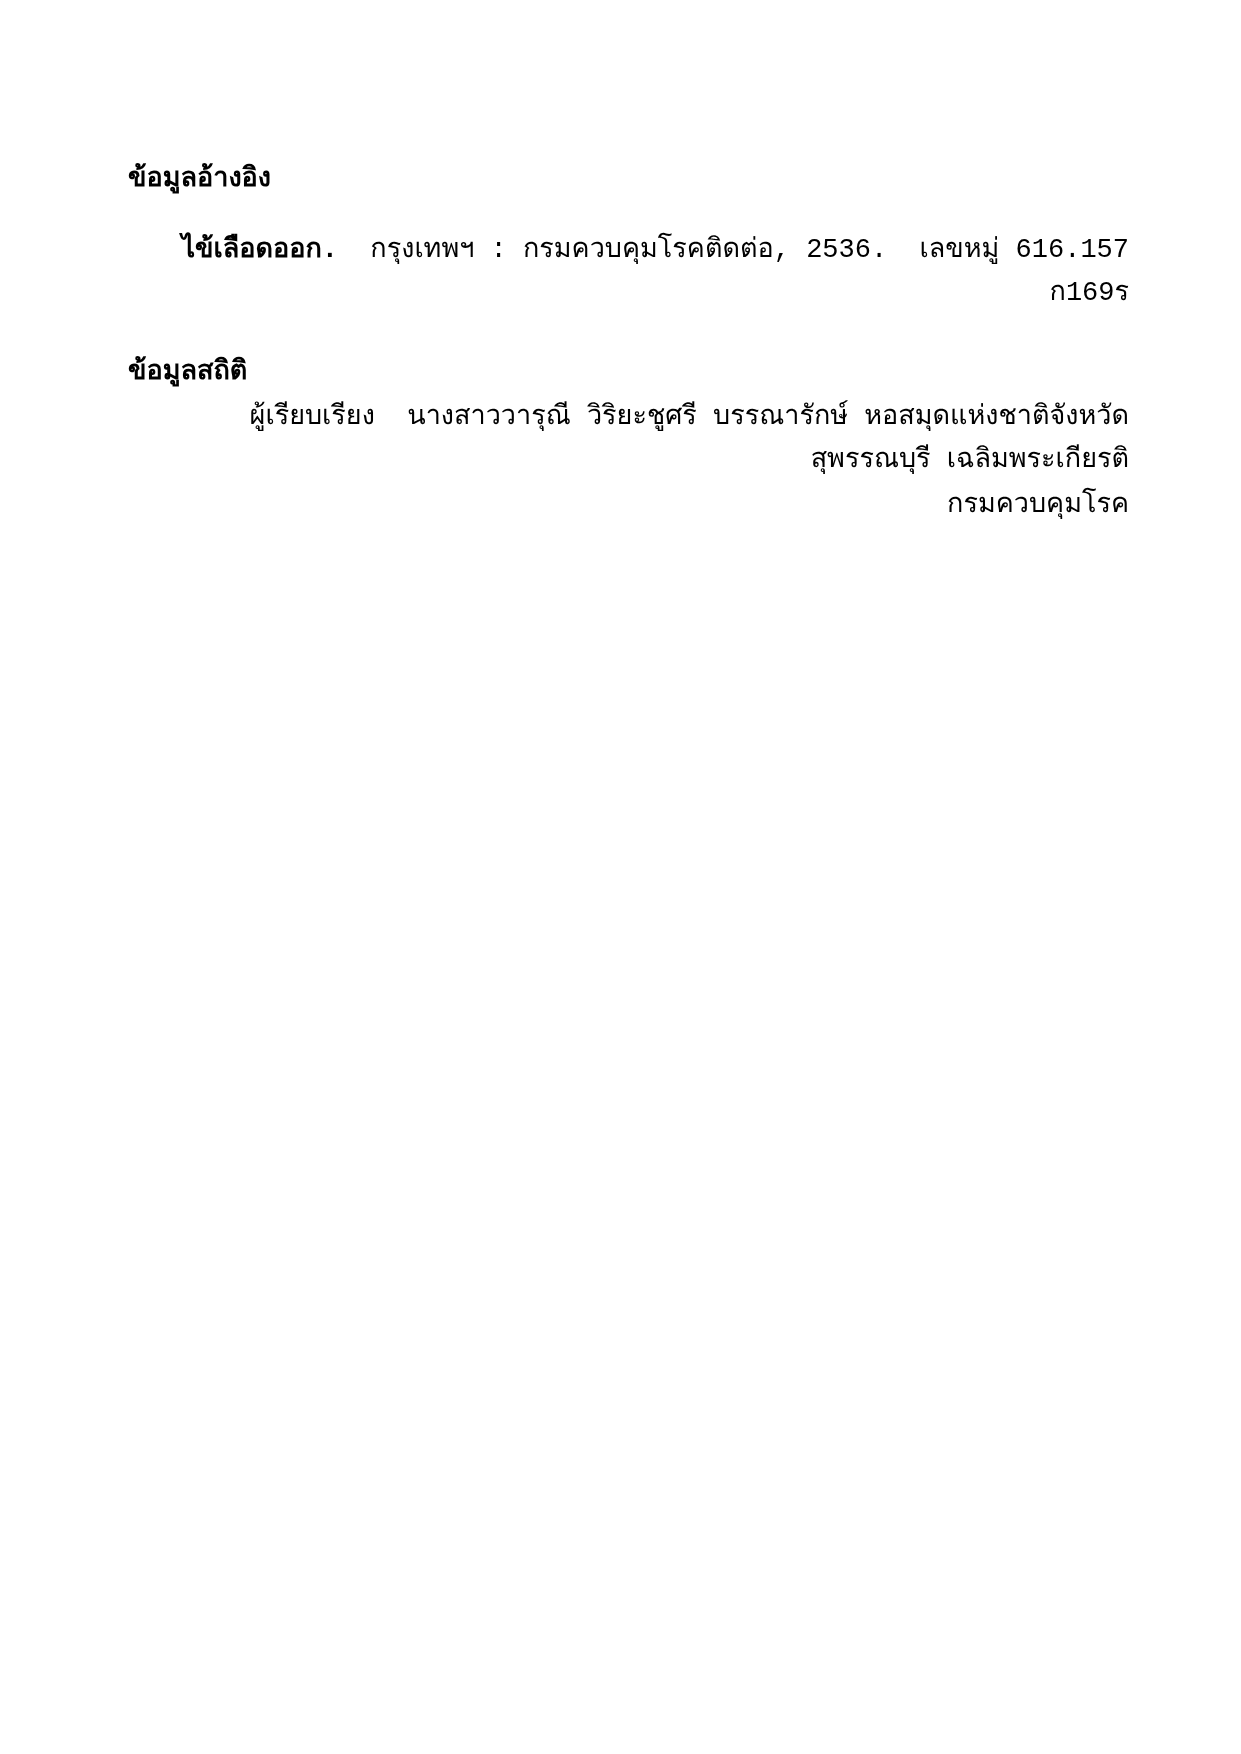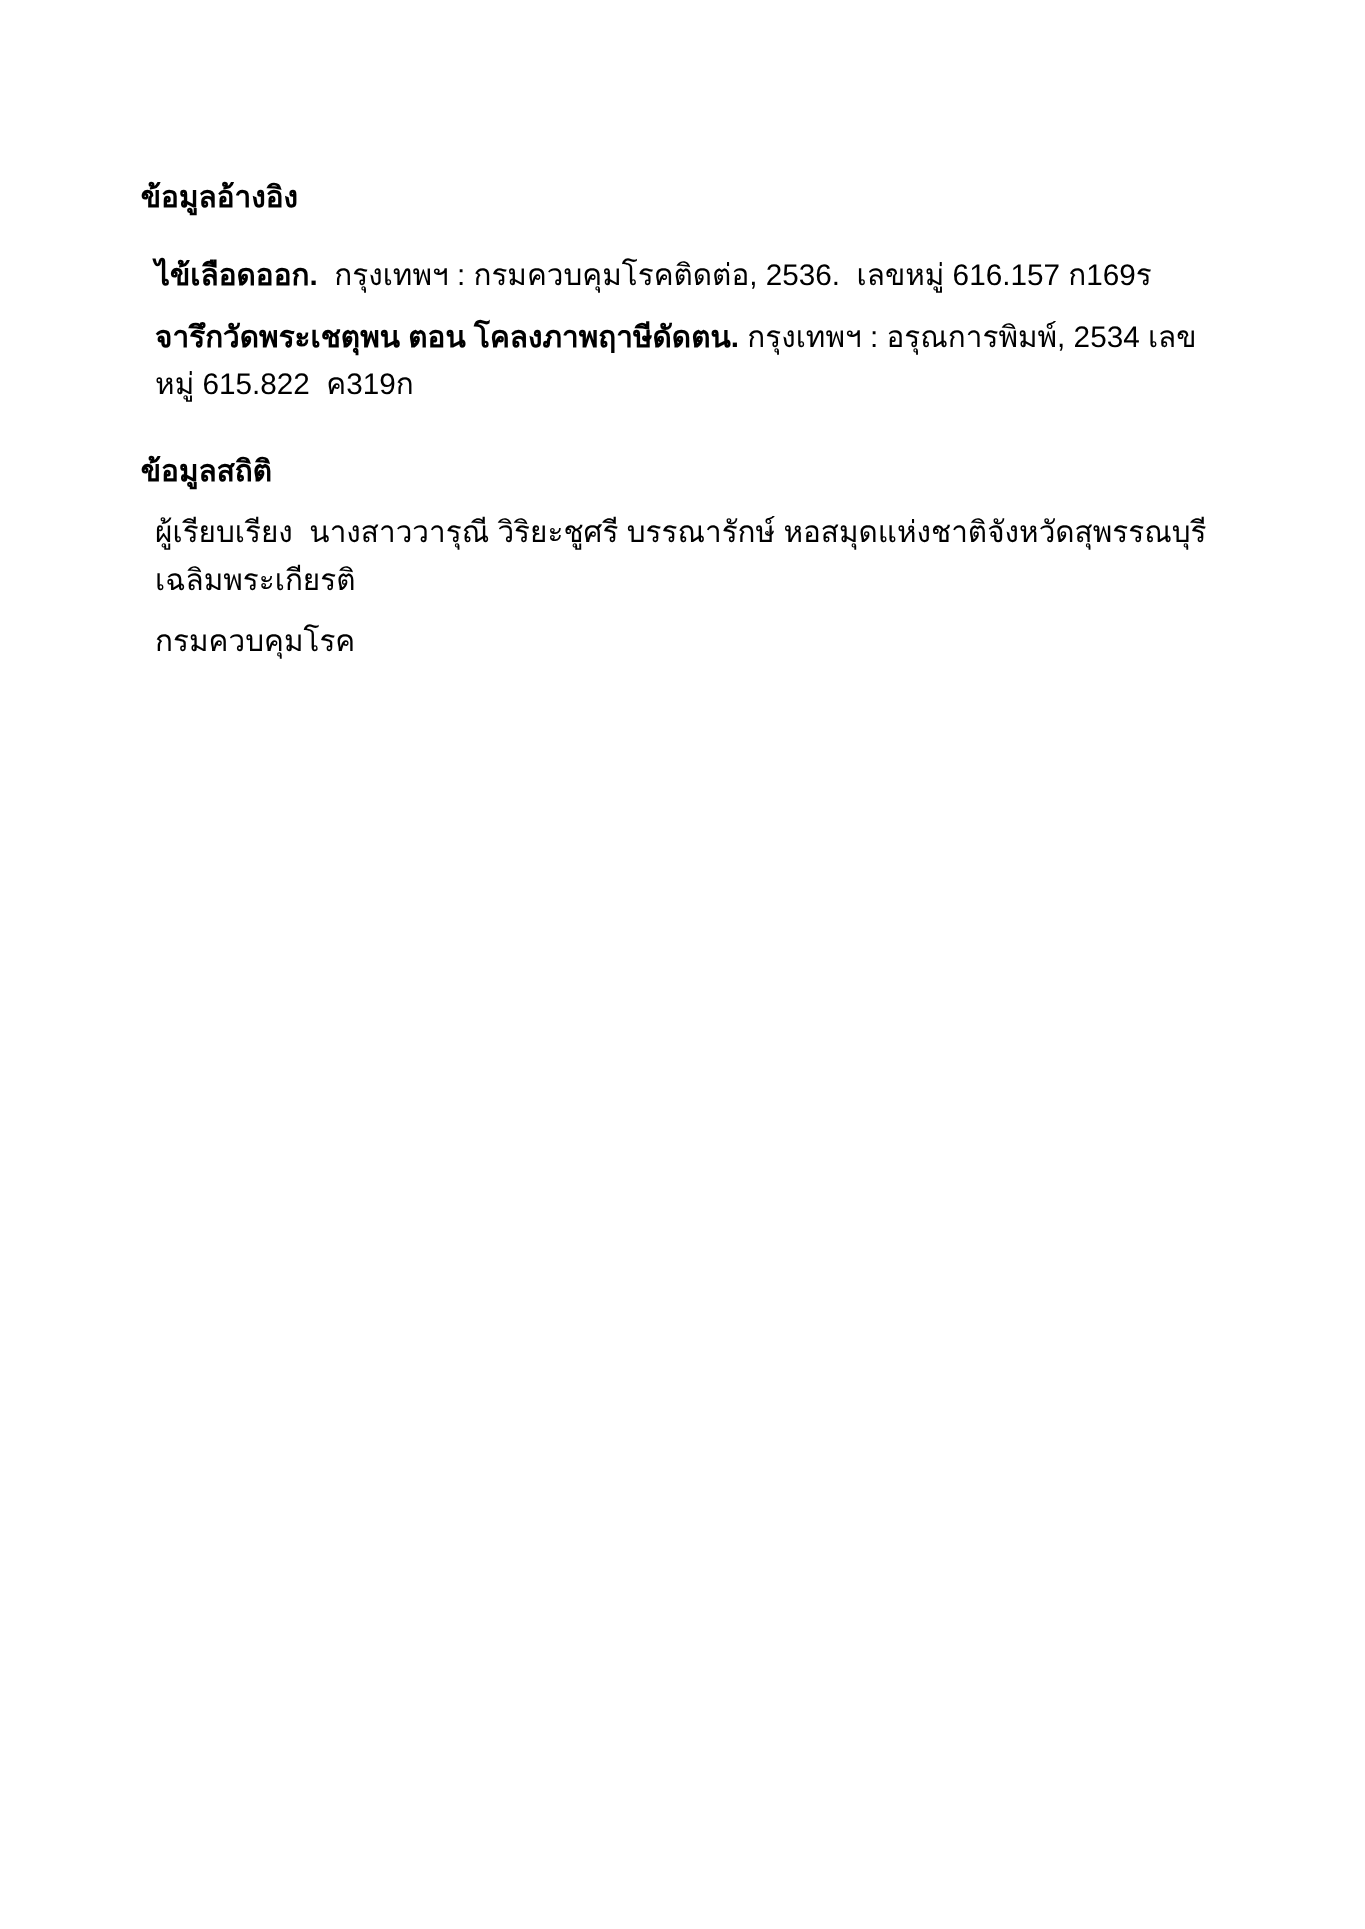--- a/index.html
+++ b/index.html
@@ -6,60 +6,60 @@
     margin: 0;
     padding: 0;
     background: #ffffff;
   }
   .page {
     position: relative;
     width: 1241px;
     height: 1754px;
     background: #ffffff;
     color: #000000;
-    font-family: Liberation Sans, sans-serif;
+    font-family: Liberation Mono, monospace;
     font-size: 27px;
     line-height: 43px;
     box-sizing: border-box;
     padding: 158px 110px 0 128px;
     overflow: hidden;
   }
   .doc-heading {
     font-weight: bold;
     margin: 0;
     font-size: 27px;
     line-height: 43px;
     white-space: pre-wrap;
   }
   .ref-block {
     margin-top: 28px;
   }
   .stats-heading {
     margin-top: 36px;
   }
   .doc-line {
-    margin: 13px;
+    margin: 2px;
     white-space: pre-wrap;
+    text-align: right;
   }
   .bold-seg {
     font-weight: bold;
   }
 </style>
 </head>
 <body>
 
 <div class="page">
 
   <h2 class="doc-heading">ข้อมูลอ้างอิง</h2>
 
   <div class="ref-block">
     <p class="doc-line"><span class="bold-seg">ไข้เลือดออก.</span><span>  กรุงเทพฯ : กรมควบคุมโรคติดต่อ, 2536.  เลขหมู่ 616.157 ก169ร</span></p>
 
 
-    <p class="doc-line"><span class="bold-seg">จารึกวัดพระเชตุพน ตอน โคลงภาพฤาษีดัดตน.</span><span> กรุงเทพฯ : อรุณการพิมพ์, 2534 เลขหมู่ 615.822  ค319ก</span></p>
   </div>
 
   <h2 class="doc-heading stats-heading">ข้อมูลสถิติ</h2>
 
   <div>
     <p class="doc-line">ผู้เรียบเรียง  นางสาววารุณี วิริยะชูศรี บรรณารักษ์ หอสมุดแห่งชาติจังหวัดสุพรรณบุรี เฉลิมพระเกียรติ</p>
     <p class="doc-line">กรมควบคุมโรค</p>
   </div>
 
 </div>

